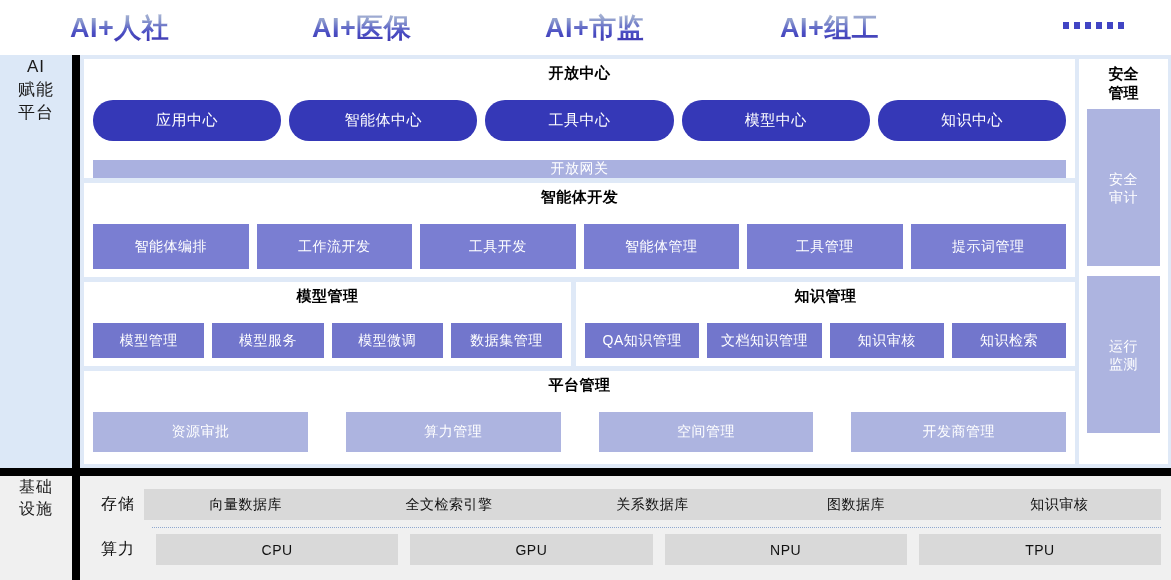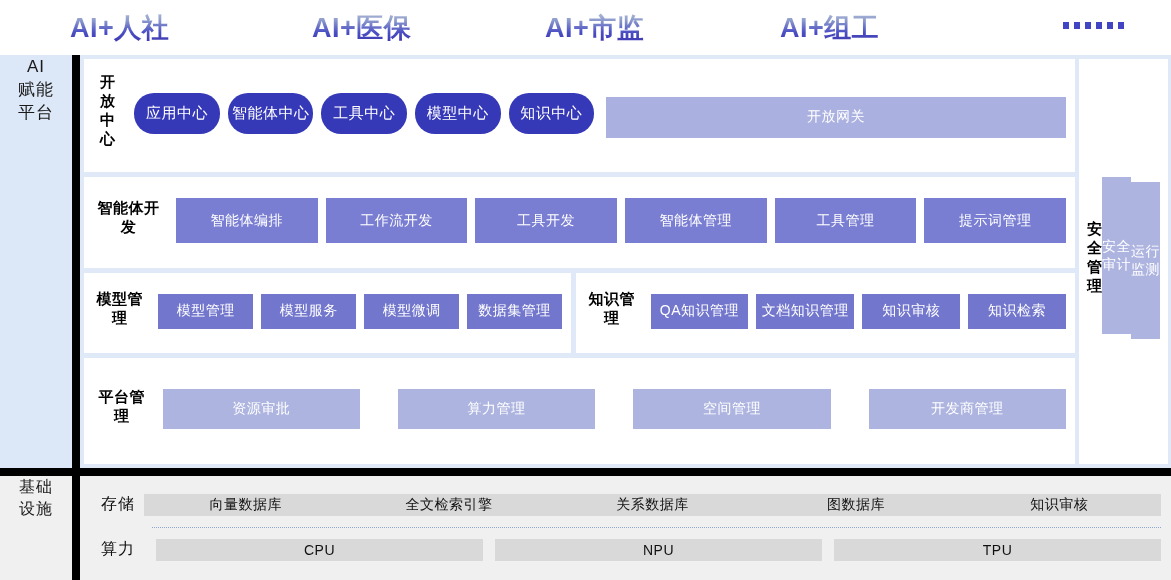--- a/index.html
+++ b/index.html
@@ -104,21 +104,21 @@
     flex: 1;
     display: flex;
     flex-direction: column;
     gap: 5px;
   }
 
   
   .card {
     background: #ffffff;
     display: flex;
-    flex-direction: row;
+    flex-direction: column;
     align-items: center;
     padding: 5px 9px 8px 9px;
     gap: 12px;
   }
   .card-title {
     font-size: 15px;
     font-weight: bold;
     color: #000000;
     letter-spacing: 0.5px;
     margin-bottom: 5px;
@@ -179,20 +179,21 @@
   
   .card-plat { height: 112px; }
   .card-plat .row { gap: 38px; }
   .card-plat .row .btn { flex: 1; }
 
   
   .sec-col {
     flex: 0 0 89px;
     background: #ffffff;
     display: flex;
+    flex-direction: column;
     align-items: center;
     padding: 5px 8px 8px 8px;
   }
   .sec-title {
     font-size: 15px;
     font-weight: bold;
     color: #000000;
     line-height: 19px;
     text-align: center;
     margin-bottom: 7px;
@@ -228,21 +229,21 @@
   }
   .infra-label {
     flex: 0 0 52px;
     font-size: 16px;
     color: #111111;
     letter-spacing: 1px;
     text-align: center;
   }
   .infra-box {
     background: #d9d9d9;
-    height: 22px;
+    height: 31px;
     display: flex;
     align-items: center;
     justify-content: center;
     color: #111111;
     font-size: 14px;
     letter-spacing: 0.5px;
     flex: 1;
   }
   .infra-sep {
     border-top: 1px dotted #8fa8cf;
@@ -384,19 +385,20 @@
         <div class="infra-box">关系数据库</div>
         <div class="infra-box">图数据库</div>
         <div class="infra-box">知识审核</div>
       </div>
 
       <div class="infra-sep"></div>
 
       <div class="infra-row compute">
         <div class="infra-label">算力</div>
         <div class="infra-box">CPU</div>
+        <div class="infra-box">GPU</div>
         <div class="infra-box">NPU</div>
         <div class="infra-box">TPU</div>
       </div>
     </div>
   </div>
 
 </div>
 
 </body></html>

